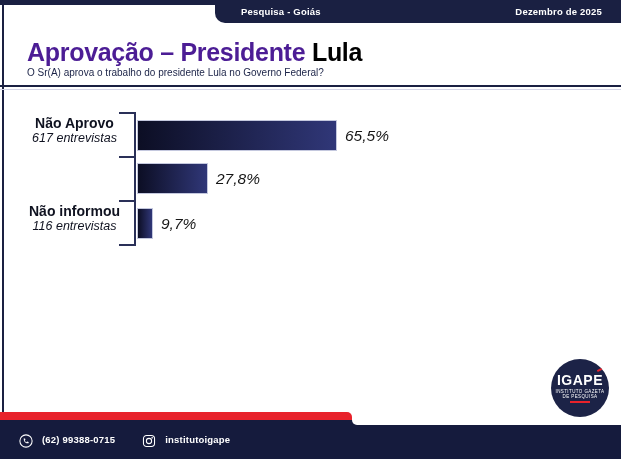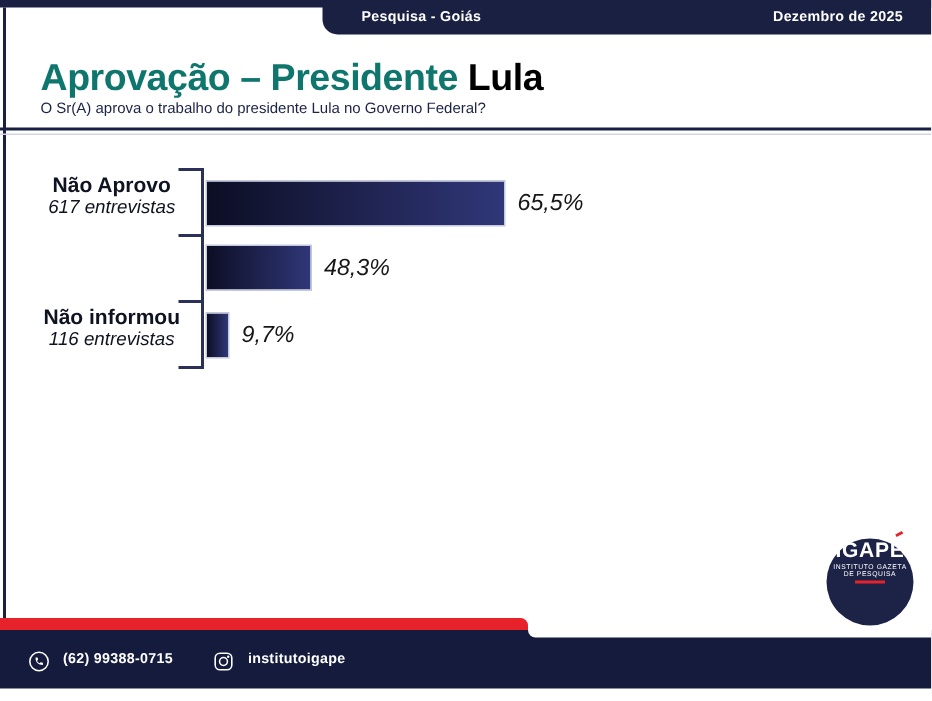--- a/index.html
+++ b/index.html
@@ -11,21 +11,21 @@
   .top-strip{position:absolute;left:0;top:0;width:621px;height:5px;background:#1a2042;}
   .top-band{
     position:absolute;left:215px;top:0;width:406px;height:23px;background:#1a2042;
     border-bottom-left-radius:10px;display:flex;align-items:center;justify-content:space-between;
     padding:0 19px 0 26px;box-sizing:border-box;
   }
   .top-band span{color:#ffffff;font-size:9.5px;font-weight:bold;letter-spacing:.2px;white-space:nowrap;}
   .left-border{position:absolute;left:2px;top:5px;width:2px;height:408px;background:#1a2042;}
   
   .title{position:absolute;left:27px;top:38px;font-size:25px;font-weight:bold;letter-spacing:-.3px;white-space:nowrap;}
-  .title .red{color:#0f766e;}
+  .title .red{color:#4c1d95;}
   .title .navy{color:#000000;}
   .subtitle{position:absolute;left:27px;top:67px;font-size:10px;color:#1b2347;white-space:nowrap;}
   .divider{position:absolute;left:0;top:85px;width:621px;height:2px;background:#1a2042;}
   .divider-light{position:absolute;left:0;top:89px;width:621px;height:1px;background:#d4d4e6;}
   
   .chart-area{position:absolute;left:0;top:0;width:621px;height:467px;}
   .cat-label{position:absolute;left:22px;width:105px;color:#0f1220;text-align:center;}
   .cat-name{font-size:14px;font-weight:bold;line-height:15px;white-space:nowrap;}
   .cat-sample{font-size:12.5px;font-style:italic;line-height:14px;white-space:nowrap;}
   .bar{
@@ -40,21 +40,21 @@
   .red-bar{position:absolute;left:0;top:412px;width:352px;height:9px;background:#e8222b;border-top-right-radius:5px;}
   .footer-band{position:absolute;left:0;top:420px;width:621px;height:39px;background:#151b3d;}
   .footer-notch{position:absolute;left:352px;top:420px;width:269px;height:5px;background:#ffffff;border-bottom-left-radius:8px;}
   .footer-content{position:absolute;left:19px;top:434px;display:flex;gap:9px;}
   .footer-content .txt{color:#ffffff;font-size:9.5px;font-weight:bold;letter-spacing:.2px;white-space:nowrap;}
   .footer-content .gap{width:9px;}
   .icon{display:block;}
   
   .logo-circle{
     position:absolute;left:551px;top:359px;width:58px;height:58px;border-radius:50%;
-    background:#1c2347;display:flex;flex-direction:column;align-items:center;justify-content:flex-start;
+    background:#1c2347;display:flex;flex-direction:column;align-items:center;justify-content:center;
   }
   .logo-name{position:relative;color:#ffffff;font-size:14px;font-weight:bold;letter-spacing:.5px;line-height:14px;}
   .logo-accent{position:absolute;right:1px;top:-4px;width:5px;height:2px;background:#e8222b;transform:rotate(-28deg);}
   .logo-tagline{color:#ffffff;font-size:4.5px;letter-spacing:.4px;line-height:5px;text-align:center;margin-top:2px;}
   .logo-rule{width:20px;height:1.5px;background:#e8222b;margin-top:2px;}
 </style>
 </head>
 <body>
 
 <div class="canvas">
@@ -82,21 +82,21 @@
     <div class="axis-tick tick-4"></div>
 
     <div class="cat-label" style="top: 116px;">
       <div class="cat-name">Não Aprovo</div>
       <div class="cat-sample">617 entrevistas</div>
     </div>
     <div class="bar" style="top: 120px; width: 200px; background: linear-gradient(90deg, rgb(12, 14, 36), rgb(48, 55, 120));"></div>
     <div class="pct" style="top: 136px; left: 345px; text-align: right;">65,5%</div>
 
     <div class="bar" style="top: 163px; width: 71px; background: linear-gradient(90deg, rgb(12, 14, 36), rgb(48, 55, 120));"></div>
-    <div class="pct" style="top: 179px; left: 216px;">48,3%</div>
+    <div class="pct" style="top: 179px; left: 216px;">27,8%</div>
 
     <div class="cat-label" style="top: 204px;">
       <div class="cat-name">Não informou</div>
       <div class="cat-sample">116 entrevistas</div>
     </div>
     <div class="bar" style="top: 208px; width: 16px; background: linear-gradient(90deg, rgb(12, 14, 36), rgb(48, 55, 120));"></div>
     <div class="pct" style="top: 224px; left: 161px;">9,7%</div>
   </div>
 
   <div class="red-bar"></div>

